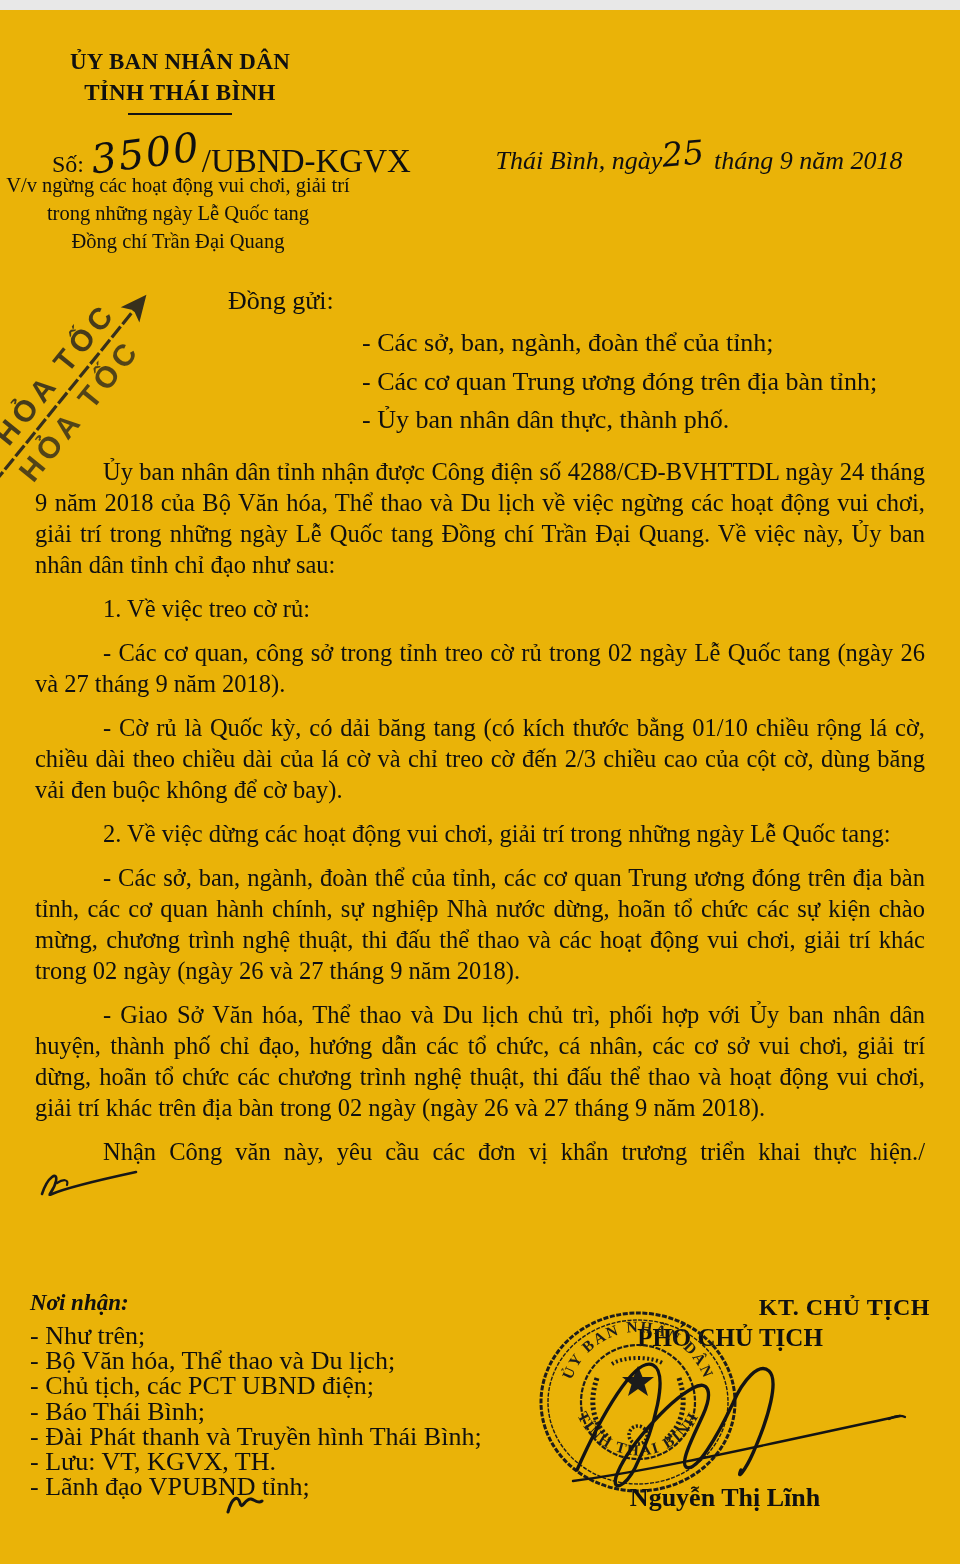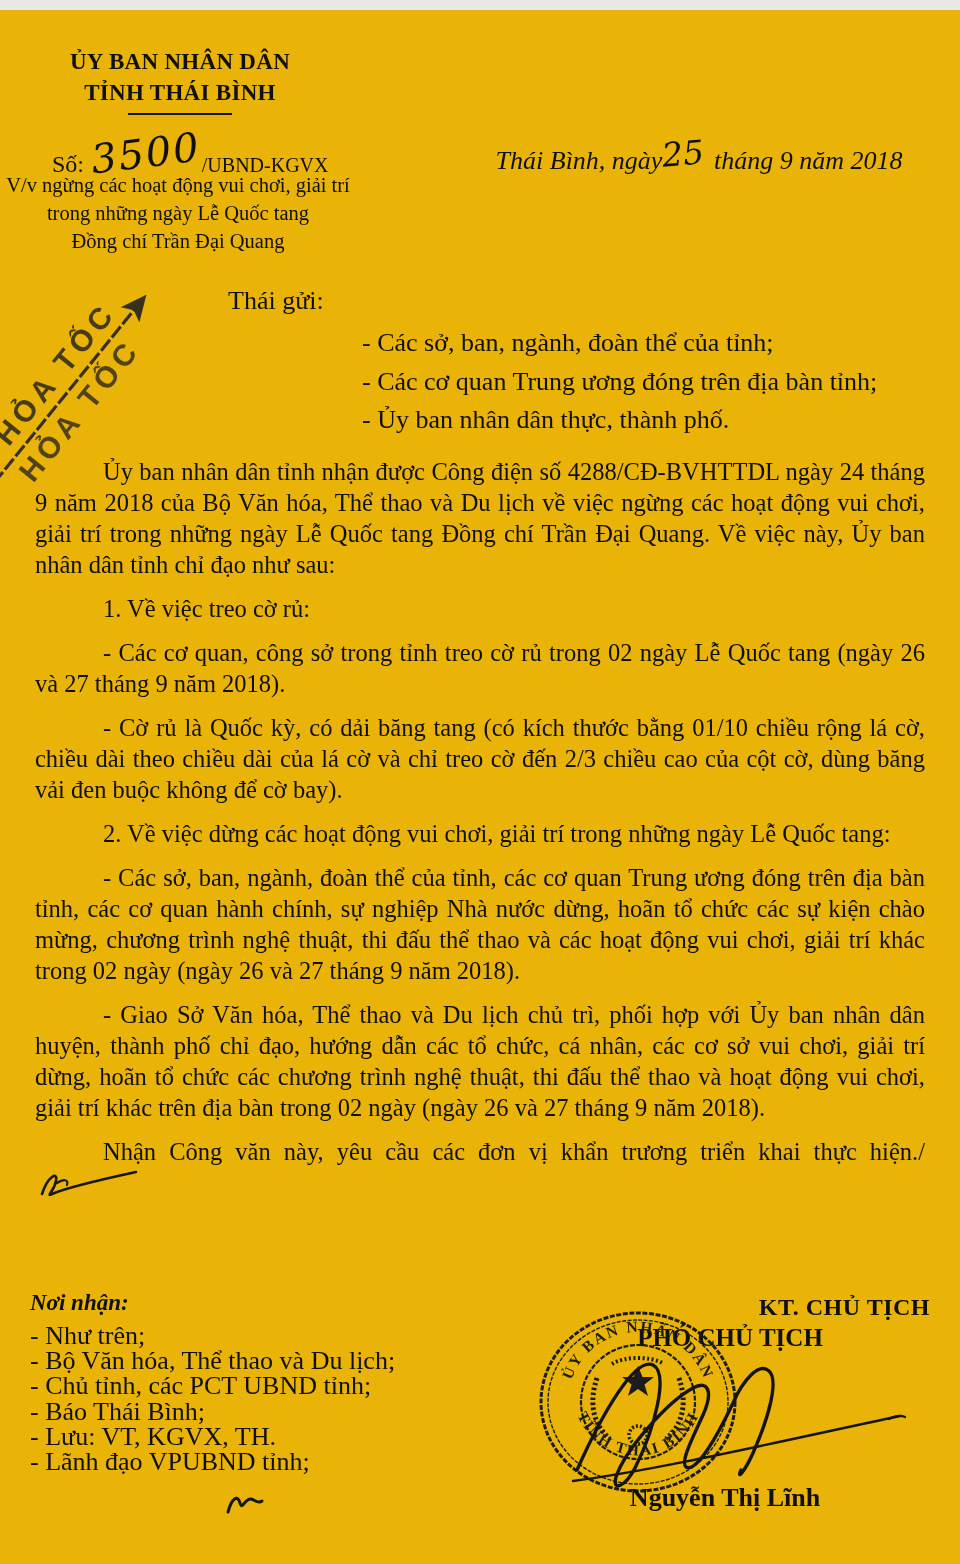--- a/index.html
+++ b/index.html
@@ -12,21 +12,21 @@
   .hdr-left{position:absolute; left:20px; top:36px; width:320px; text-align:center;
     font-weight:bold; font-size:23px; line-height:31px; letter-spacing:.3px;}
   .hdr-left .rule{width:104px; border-top:2.5px solid #141414; margin:5px auto 0;}
   .hdr-right{position:absolute; left:404px; top:36px; width:520px; text-align:center; font-weight:bold;}
   .hdr-right .l1{font-size:22.5px; letter-spacing:-.3px; line-height:28px;}
   .hdr-right .l2{font-size:25.5px; margin-top:4px; line-height:30px;}
   .hdr-right .rule{width:312px; border-top:2.5px solid #141414; margin:5px auto 0;}
   .so-line{position:absolute; left:52px; top:128px; font-size:24px; white-space:nowrap;}
   .hand-num{font-family:"DejaVu Serif", serif; font-style:italic; font-size:40px; line-height:1;
     display:inline-block; transform:rotate(-7deg); position:relative; top:-5px; letter-spacing:2px; margin:0 1px;}
-  .so-suffix{font-size:20px;}
+  .so-suffix{font-size:33px;}
   .vv{position:absolute; left:-62px; top:161px; width:480px; text-align:center;
     font-size:20.5px; line-height:28px;}
   .dateline{position:absolute; left:468px; top:131px; width:462px; text-align:center;
     font-style:italic; font-size:26px; white-space:nowrap;}
   .hand-day{font-family:"DejaVu Serif", serif; font-size:33px; line-height:1; display:inline-block;
     transform:rotate(-5deg); position:relative; top:-4px; margin-right:3px;}
   
   .hoatoc{position:absolute; left:-63px; top:255px; width:270px; height:240px; opacity:.88;}
   
   .kinh-gui{position:absolute; left:228px; top:276px; font-size:26px;}
@@ -82,21 +82,21 @@
   <svg class="hoatoc" viewBox="0 0 270 240">
     <g transform="rotate(-51 135 120)" fill="#1f1f1f" stroke="#1f1f1f">
       <line x1="-20" y1="121" x2="10" y2="121" stroke-width="3" stroke-dasharray="6 4"></line>
       <line x1="10" y1="121" x2="234" y2="121" stroke-width="3.2" stroke-dasharray="14 3"></line>
       <polygon points="252,121 226,109 232,121 226,133" stroke="none"></polygon>
       <text x="133" y="110" text-anchor="middle" font-family="Liberation Sans, sans-serif" font-weight="bold" font-size="30" letter-spacing="5" stroke="none" fill-opacity="0.92">HỎA TỐC</text>
       <text x="120" y="152" text-anchor="middle" font-family="Liberation Sans, sans-serif" font-weight="bold" font-size="30" letter-spacing="5" stroke="none" fill-opacity="0.85">HỎA TỐC</text>
     </g>
   </svg>
 
-  <div class="kinh-gui">Thái gửi:</div>
+  <div class="kinh-gui">Đồng gửi:</div>
   <div class="recipients">
     <div>- Các sở, ban, ngành, đoàn thể của tỉnh;</div>
     <div>- Các cơ quan Trung ương đóng trên địa bàn tỉnh;</div>
     <div>- Ủy ban nhân dân thực, thành phố.</div>
   </div>
 
   <div class="body-text">
     <p>Ủy ban nhân dân tỉnh nhận được Công điện số 4288/CĐ-BVHTTDL ngày 24 tháng 9 năm 2018 của Bộ Văn hóa, Thể thao và Du lịch về việc ngừng các hoạt động vui chơi, giải trí trong những ngày Lễ Quốc tang Đồng chí Trần Đại Quang. Về việc này, Ủy ban nhân dân tỉnh chỉ đạo như sau:</p>
     <p>1. Về việc treo cờ rủ:</p>
     <p>- Các cơ quan, công sở trong tỉnh treo cờ rủ trong 02 ngày Lễ Quốc tang (ngày 26 và 27 tháng 9 năm 2018).</p>
@@ -109,22 +109,23 @@
         <path d="M 5,27 C 11,9 21,4 19,14 C 17,25 8,30 15,27 C 31,20 62,13 99,5" fill="none" stroke="#181818" stroke-width="2.6" stroke-linecap="round"></path>
         <path d="M 20,16 C 26,12 32,12 30,18" fill="none" stroke="#181818" stroke-width="2.2" stroke-linecap="round"></path>
       </svg>
     </p>
   </div>
 
   <div class="noi-nhan">
     <div class="nn-title">Nơi nhận:</div>
     <div class="nn-item">- Như trên;</div>
     <div class="nn-item">- Bộ Văn hóa, Thể thao và Du lịch;</div>
-    <div class="nn-item">- Chủ tỉnh, các PCT UBND tỉnh;</div>
+    <div class="nn-item">- Chủ tịch, các PCT UBND điện;</div>
     <div class="nn-item">- Báo Thái Bình;</div>
+    <div class="nn-item">- Đài Phát thanh và Truyền hình Thái Bình;</div>
     <div class="nn-item">- Lưu: VT, KGVX, TH.</div>
     <div class="nn-item">- Lãnh đạo VPUBND tỉnh;</div>
   </div>
   <svg class="luu-squiggle" width="42" height="28" viewBox="0 0 42 28">
     <path d="M 4,21 C 8,6 14,4 16,12 C 18,20 21,7 27,8 C 31,9 34,13 38,10" fill="none" stroke="#151515" stroke-width="3" stroke-linecap="round"></path>
   </svg>
 
   <div class="sig-kt">KT. CHỦ TỊCH</div>
   <div class="sig-title">PHÓ CHỦ TỊCH</div>
 

